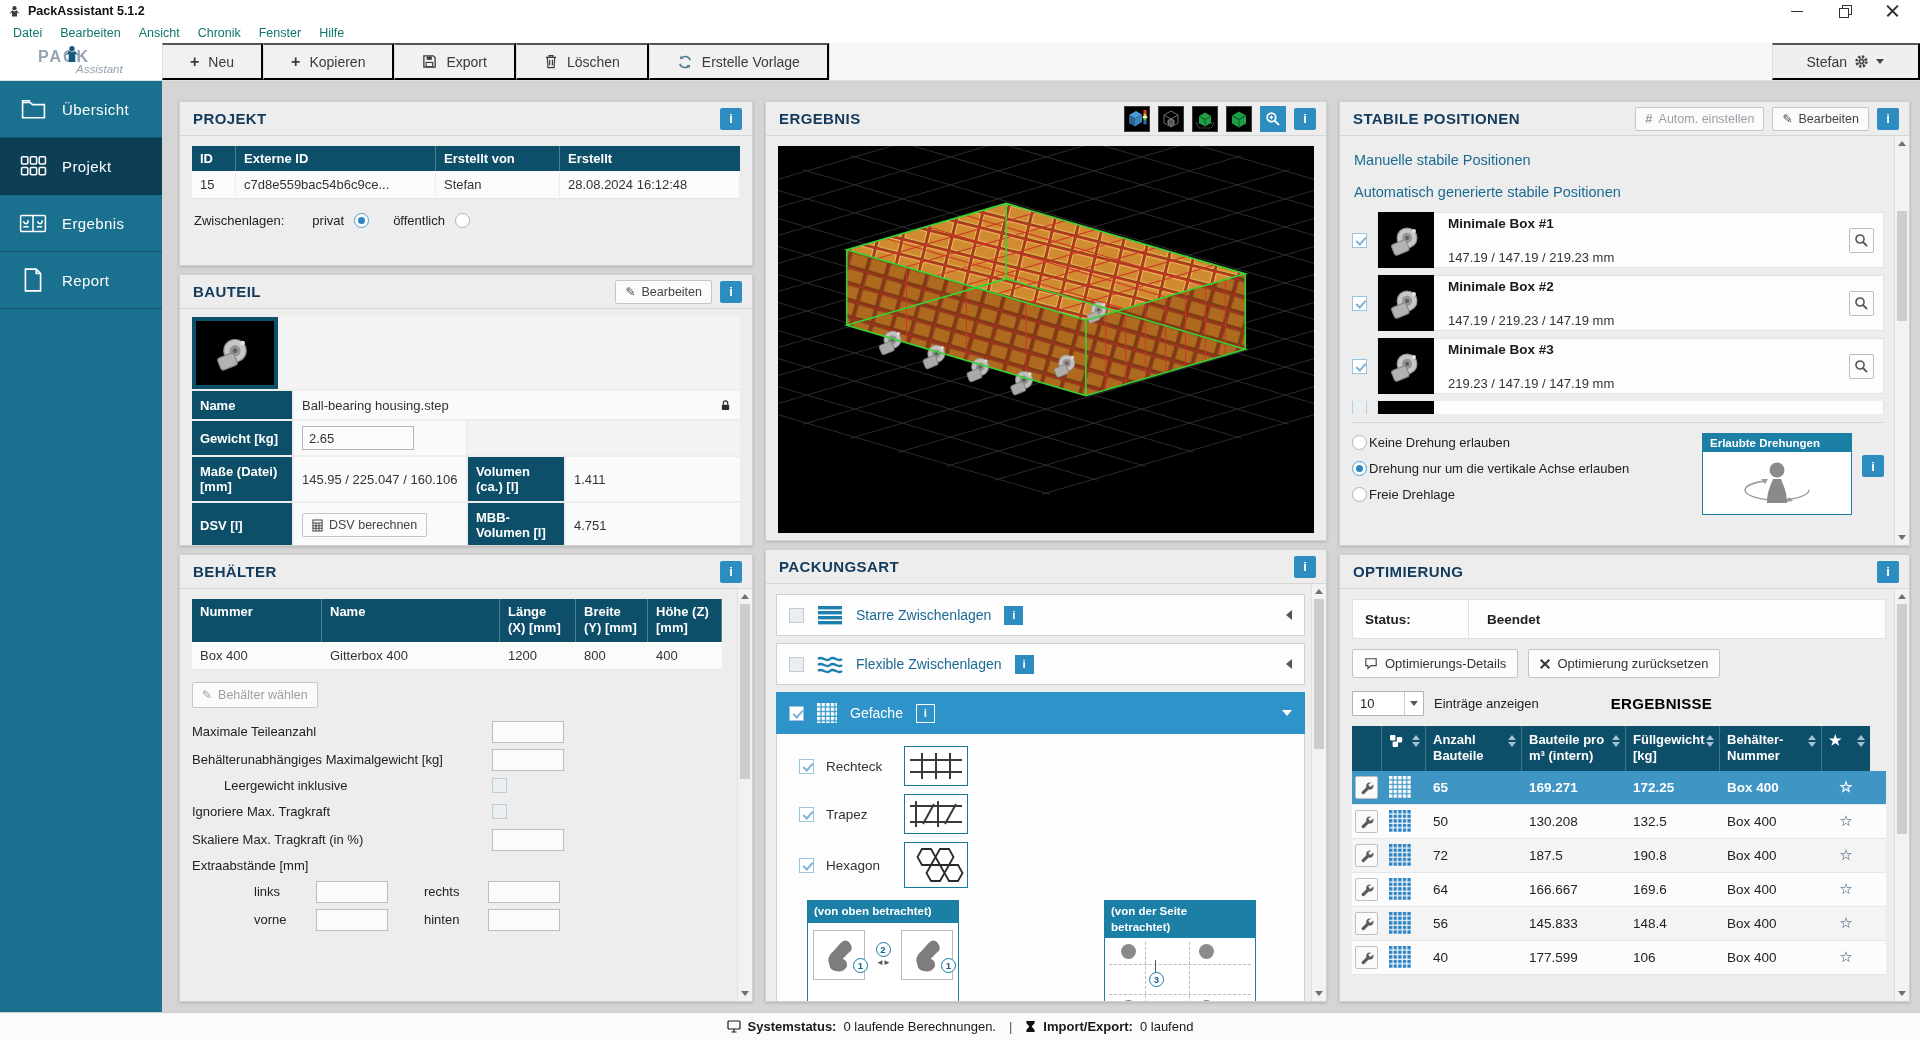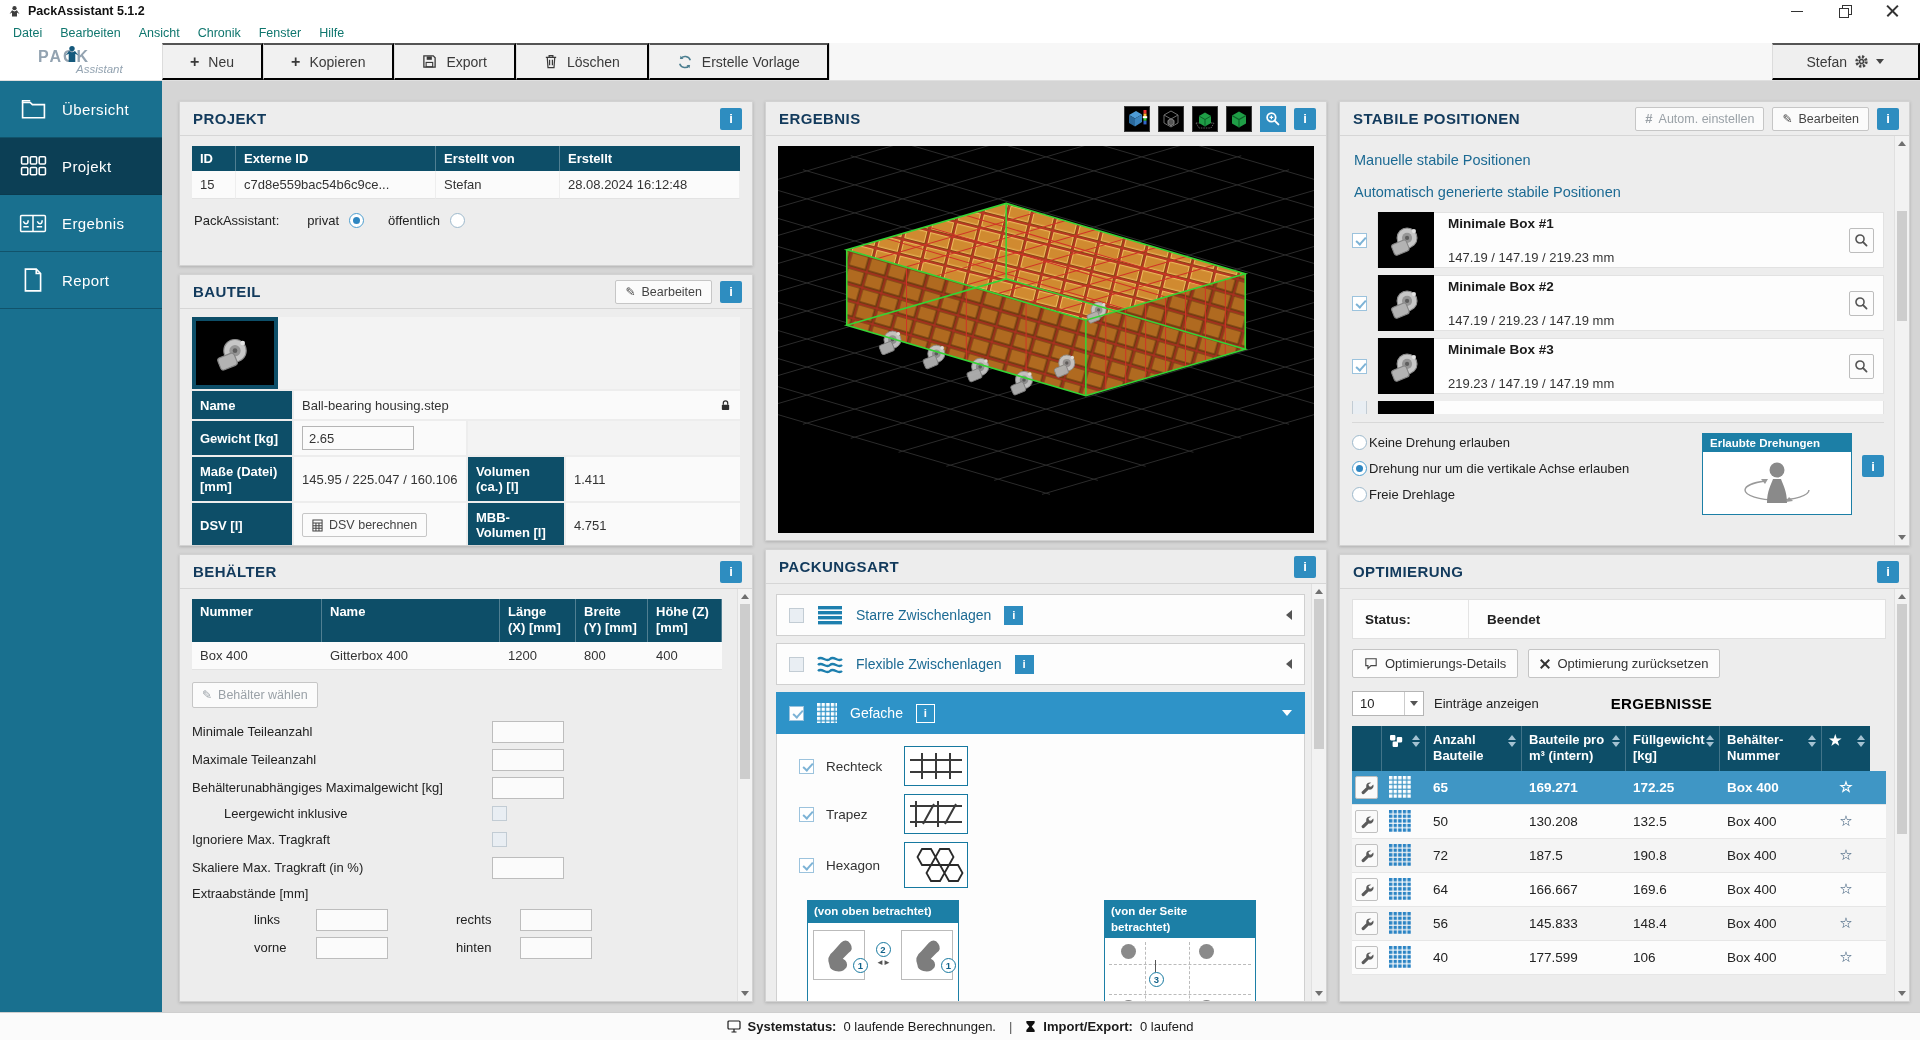--- a/index.html
+++ b/index.html
@@ -108,21 +108,21 @@
   .f-row{display:flex;align-items:center;min-height:28px}
   .f-row .flab{width:300px}
   .f-row .flab.ind{padding-left:32px}
   .f-input{width:72px;height:22px;background:#fbfbfb;border:1px solid #bdbdbd}
   .cb{width:15px;height:15px;border:1px solid #c2ccd4;background:#e9eef3;display:inline-block;position:relative;flex:0 0 auto}
   .cb.checked{background:#fff;border-color:#9cc3dd}
   .cb.checked::after{content:"";position:absolute;left:2.5px;top:3.5px;width:8px;height:4px;
     border-left:2px solid #7db3d6;border-bottom:2px solid #7db3d6;transform:rotate(-48deg)}
   .extra-row{display:flex;align-items:center;min-height:28px}
   .extra-row .slab{width:62px;padding-left:62px;box-sizing:content-box}
-  .extra-row .slab2{width:64px;margin-left:68px}
+  .extra-row .slab2{width:64px;margin-left:36px}
 
   
   .view-btn{width:26px;height:26px;background:#000;border:1px solid #3c3c3c;display:flex;align-items:center;justify-content:center;padding:0}
   .zoom-btn{width:26px;height:26px;background:#2e8dc0;border:none;display:flex;align-items:center;justify-content:center}
   .viewport{margin:10px 12px 12px;background:#000;flex:1}
 
   
   .pk-row{height:42px;background:#fdfdfd;border:1px solid #d0d0d0;margin-bottom:7px;
     display:flex;align-items:center;gap:13px;padding:0 12px}
   .pk-row .plabel{font-size:14px;color:#1c6a93}
@@ -411,21 +411,21 @@
                 <div class="dkh">Erstellt von</div>
                 <div class="dkh">Erstellt</div>
               </div>
             <div class="projekt-grid rowv">
               <div>15</div>
               <div>c7d8e559bac54b6c9ce...</div>
               <div>Stefan</div>
               <div>28.08.2024 16:12:48</div>
             </div>
             <div class="sicht-row">
-              <span class="cap">PackAssistant:</span>
+              <span class="cap">Zwischenlagen:</span>
               <span class="rlabel">privat</span>
               <span class="radio sel"></span>
               <span class="rlabel" style="margin-left:14px">öffentlich</span>
               <span class="radio"></span>
             </div>
           </div>
         </section>
 
         <section class="panel" style="height:272px">
           <div class="p-head">
@@ -510,24 +510,20 @@
                 <div>Gitterbox 400</div>
                 <div>1200</div>
                 <div>800</div>
                 <div>400</div>
               </div>
               <button class="sm-btn dim" style="margin-top:12px;height:26px">
                 <span class="pencil">✎</span>
                 <span>Behälter wählen</span>
               </button>
               <div class="bh-form">
-                <div class="f-row">
-                    <span class="flab">Minimale Teileanzahl</span>
-                    <input class="f-input" style="">
-                  </div>
                 <div class="f-row">
                     <span class="flab">Maximale Teileanzahl</span>
                     <input class="f-input" style="">
                   </div>
                 <div class="f-row">
                     <span class="flab">Behälterunabhängiges Maximalgewicht [kg]</span>
                     <input class="f-input" style="">
                   </div>
                 <div class="f-row" style="min-height:24px">
                     <span class="flab ind">Leergewicht inklusive</span>

